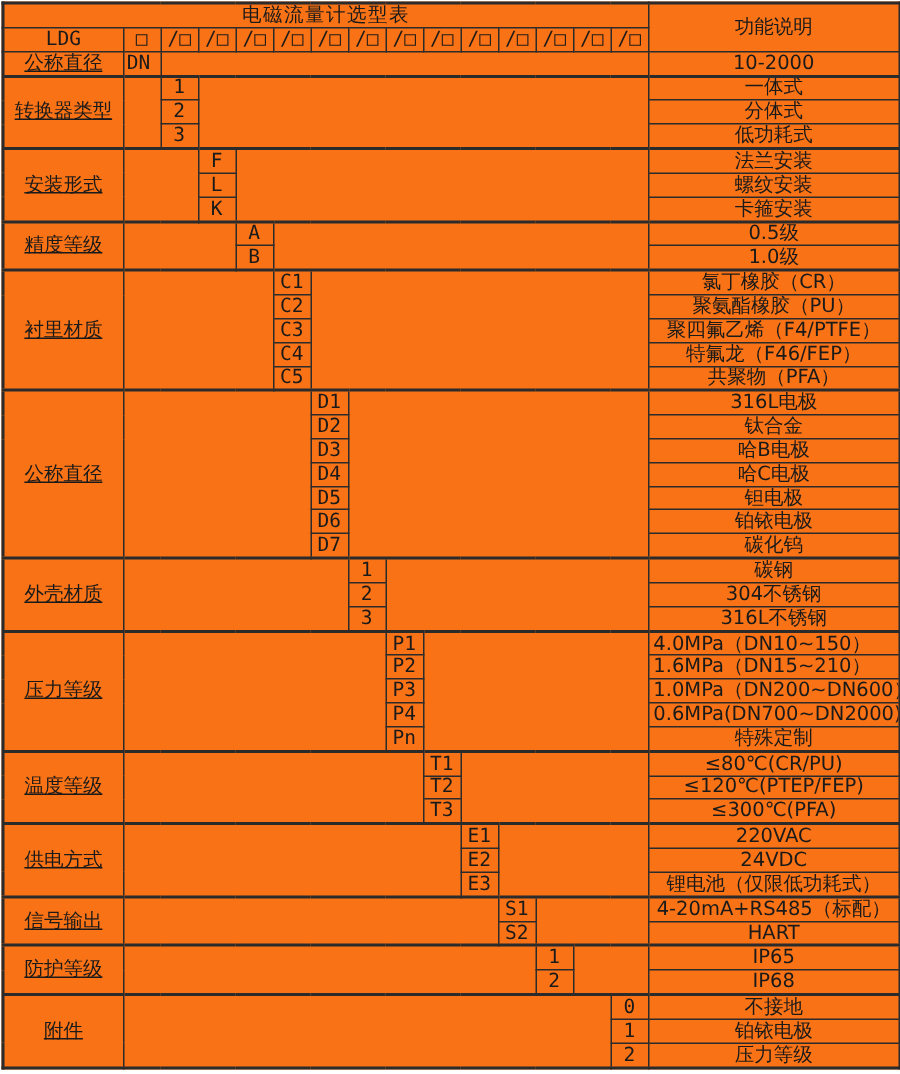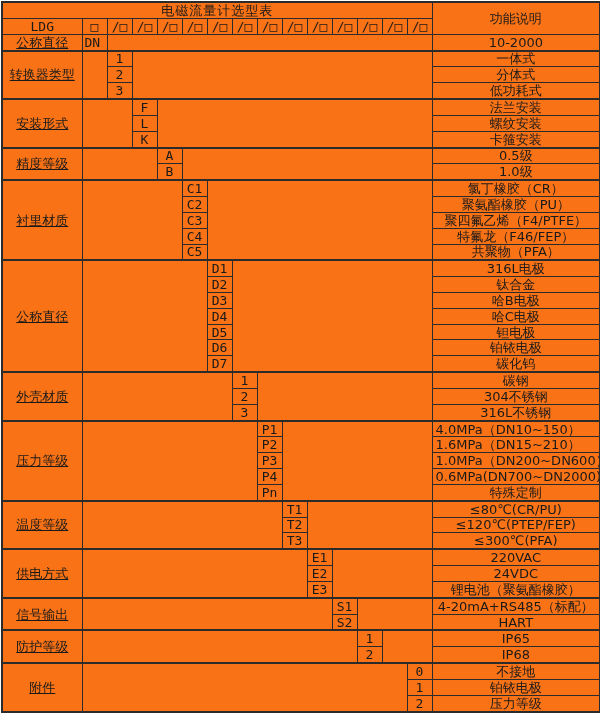--- a/index.html
+++ b/index.html
@@ -264,21 +264,21 @@
         <td class="code sb">E1</td>
         <td class="sb" colspan="4" rowspan="3"></td>
         <td class="val sb">220VAC</td>
       </tr>
       <tr>
         <td class="code">E2</td>
         <td class="val">24VDC</td>
       </tr>
       <tr>
         <td class="code">E3</td>
-        <td class="val">锂电池（聚氨酯橡胶）</td>
+        <td class="val">锂电池（仅限低功耗式）</td>
       </tr>
       <tr>
         <td class="lbl sb" rowspan="2">信号输出</td>
         <td class="sb" colspan="10" rowspan="2"></td>
         <td class="code sb">S1</td>
         <td class="sb" colspan="3" rowspan="2"></td>
         <td class="val sb">4-20mA+RS485（标配）</td>
       </tr>
       <tr>
         <td class="code">S2</td>

